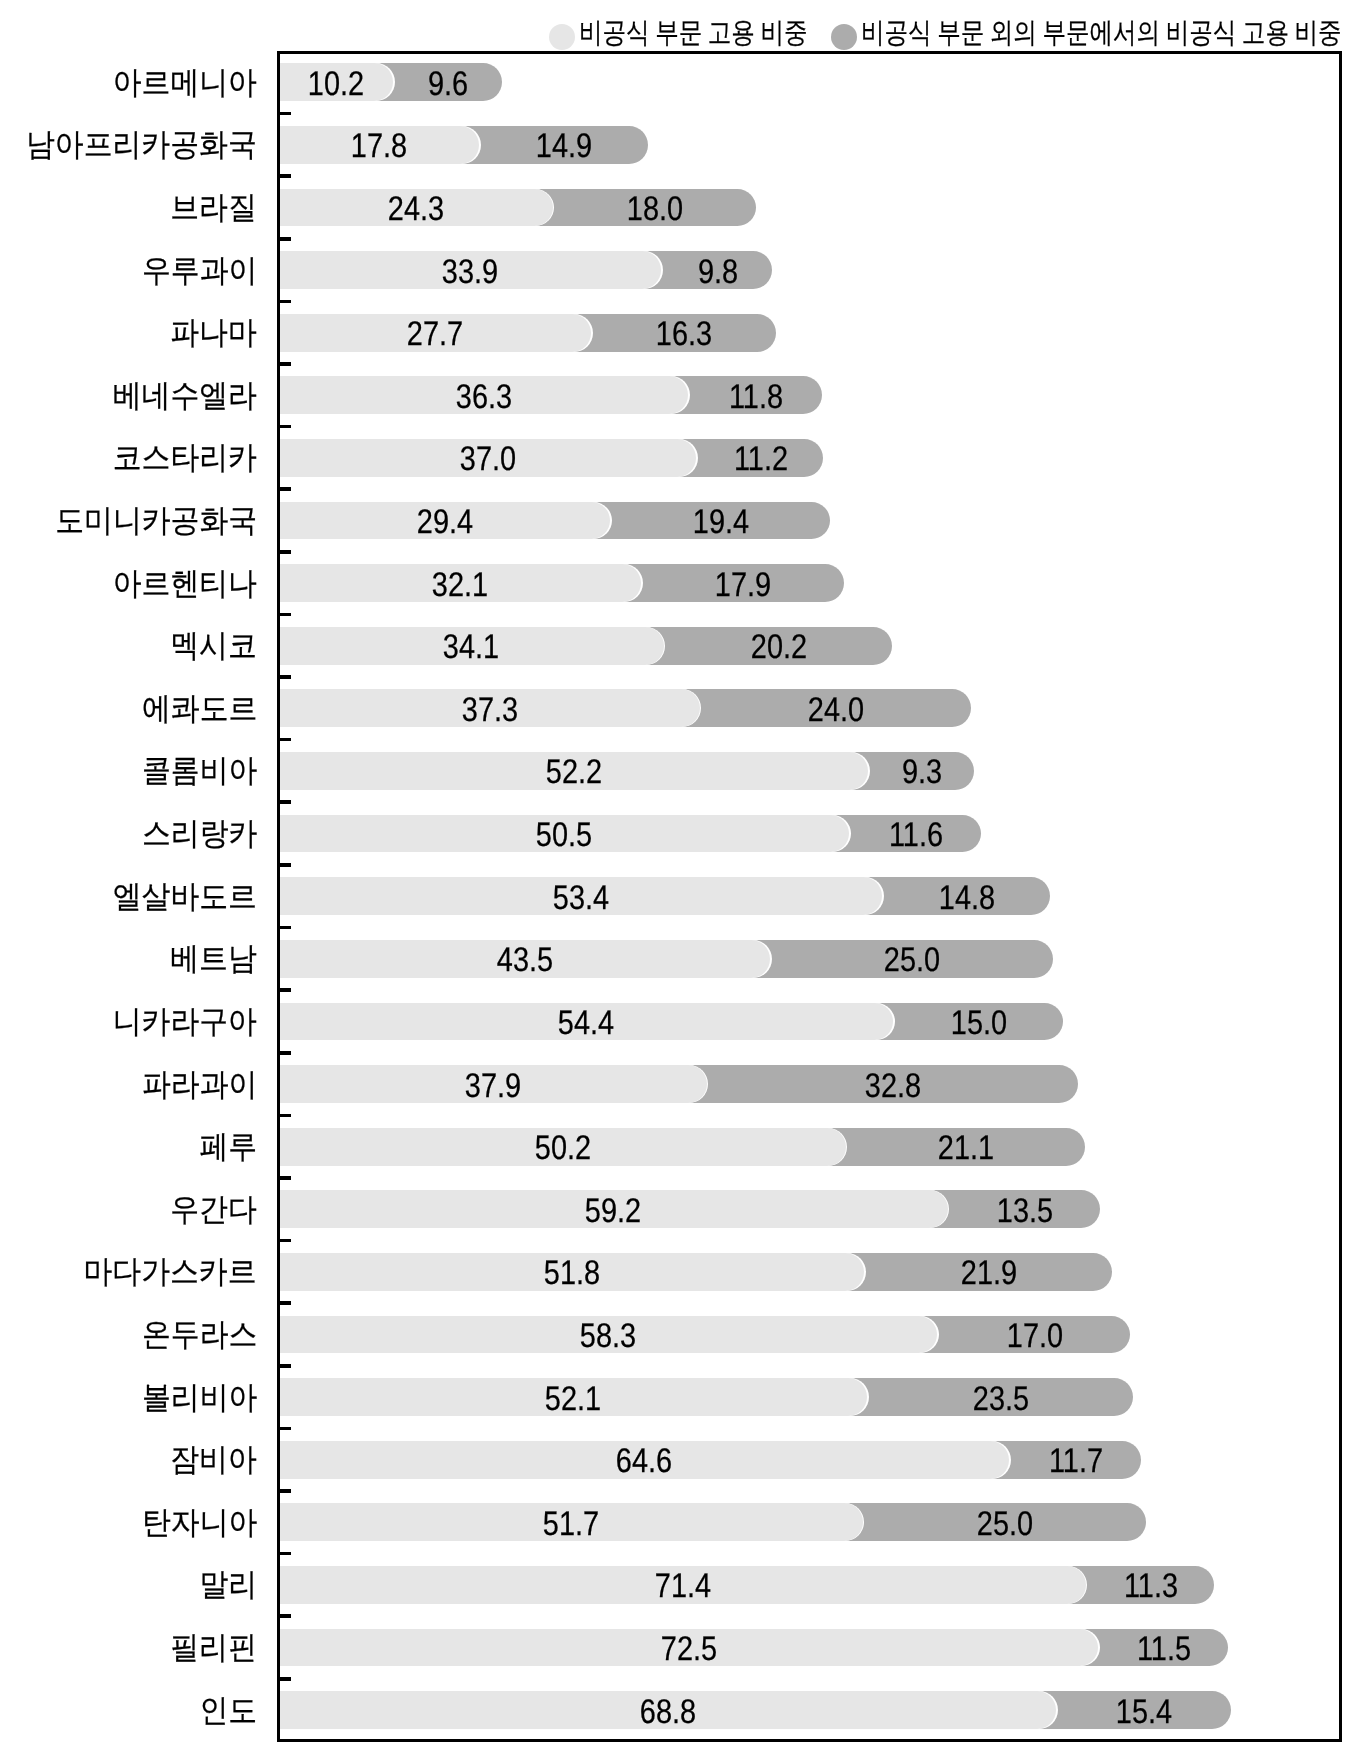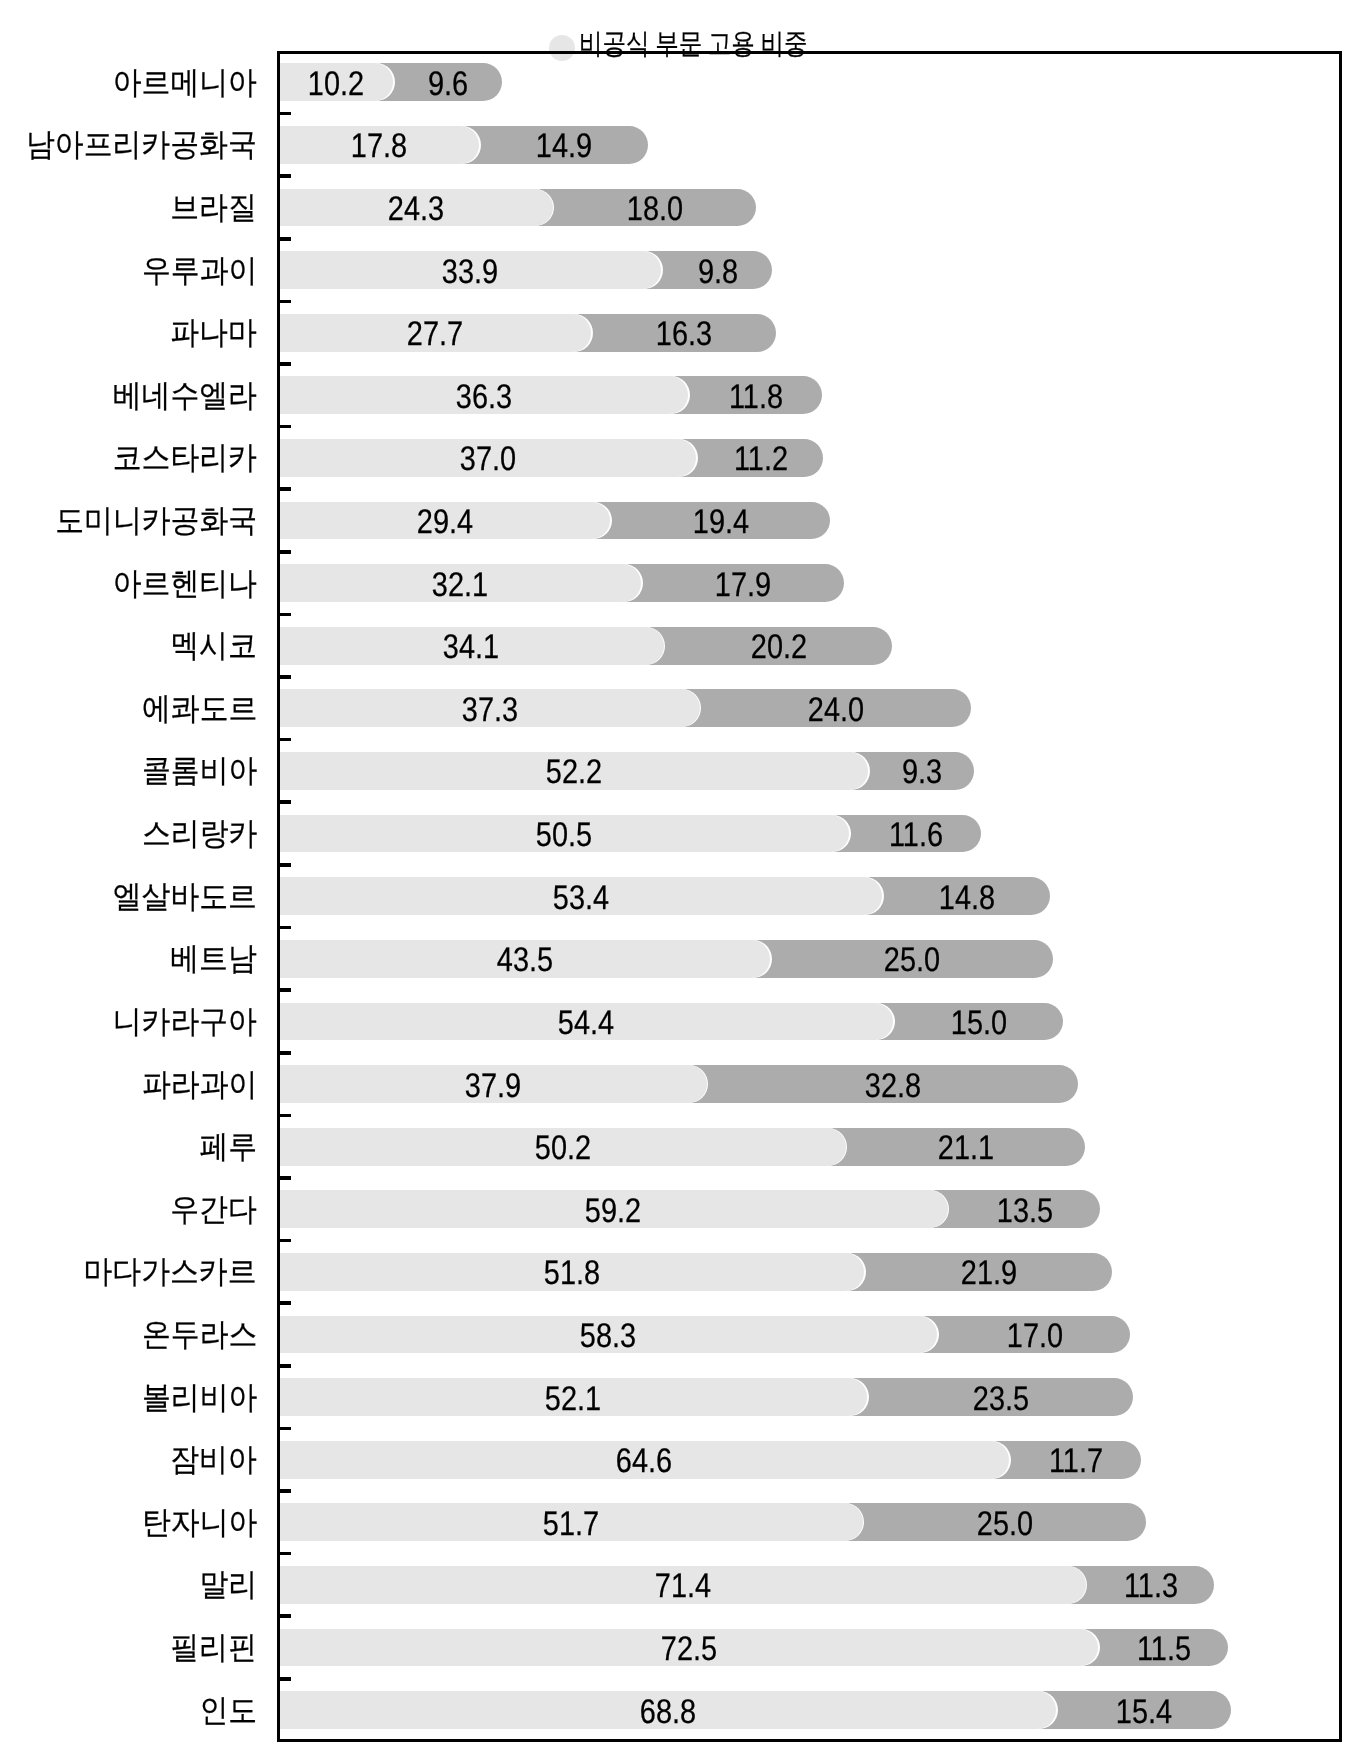--- a/index.html
+++ b/index.html
@@ -1,21 +1,21 @@
 <!DOCTYPE html>
 <html><head>
 <meta charset="utf-8">
 <style>
   html,body{margin:0;padding:0;background:#ffffff;}
   body{width:1367px;height:1755px;overflow:hidden;font-family:"Liberation Sans", sans-serif;
        -webkit-font-smoothing:antialiased;text-rendering:geometricPrecision;}
   #root{position:relative;width:1367px;height:1755px;background:#fff;}
 
   
-  .legend{position:absolute;left:0;top:18px;width:1341px;height:52px;padding-left:8px;}
+  .legend{position:absolute;left:0;top:7px;width:1341px;height:52px;padding-left:8px;}
   .legend-item{position:absolute;top:0;height:52px;}
   .legend-swatch{position:absolute;width:26px;height:26px;border-radius:50%;
                  left:0;top:16.5px;}
   .legend-label{position:absolute;left:30px;top:12px;font-size:28.5px;color:#000;line-height:1;
                 -webkit-text-stroke:0.25px #000;
                 white-space:nowrap;display:inline-block;word-spacing:-1.2px;
                 transform:scaleX(0.826);transform-origin:left top;}
 
   
   .plot{position:absolute;left:276.7px;top:50.9px;width:1065.4px;height:1691.2px;
@@ -38,20 +38,24 @@
        transform:scaleX(0.913);transform-origin:right top;right:1110px;}
 </style>
 </head>
 <body>
 
 <div id="root">
   <div class="legend" id="legend">
       <div class="legend-item" style="left: 548.705px; width: 258.518px;">
         <span class="legend-swatch" style="background: rgb(230, 230, 230);"></span>
         <span class="legend-label">비공식 부문 고용 비중</span>
+      </div>
+      <div class="legend-item" style="left: 830.923px; width: 510.577px;">
+        <span class="legend-swatch" style="background: rgb(172, 172, 172);"></span>
+        <span class="legend-label">비공식 부문 외의 부문에서의 비공식 고용 비중</span>
       </div>
     </div>
   <div class="plot-inner" id="plot-inner">
       <div class="row" style="top: 12.4074px; height: 37.8px; width: 100%;">
         <div class="bar" style="left: 3.4px; width: 221.586px; background: rgb(172, 172, 172);"></div>
         <div class="bar bar-sep" style="left: 3.4px; width: 114.614px;"></div>
         <div class="bar" style="left: 3.4px; width: 112.914px; background: rgb(230, 230, 230);"></div>
         <span class="bar-val" style="left: 171.5px;">9.6</span>
         <span class="bar-val" style="left: 59.432px;">10.2</span>
       </div>

